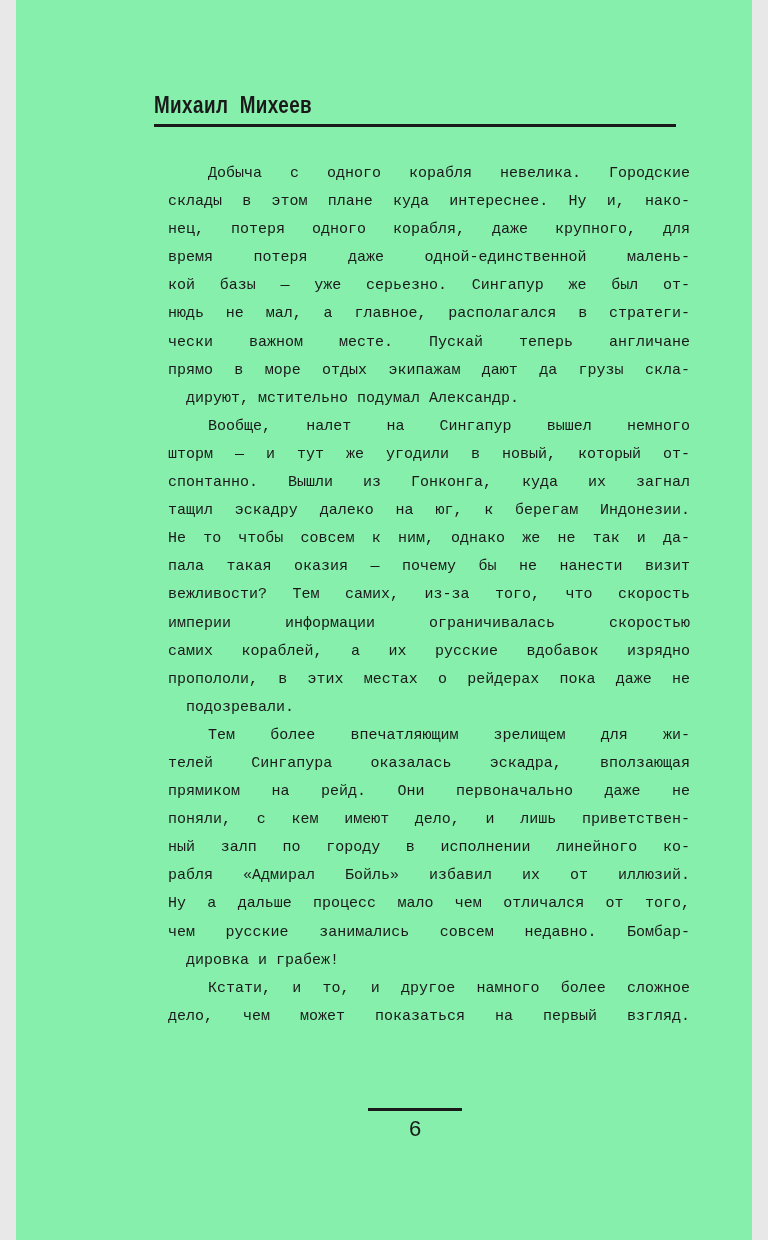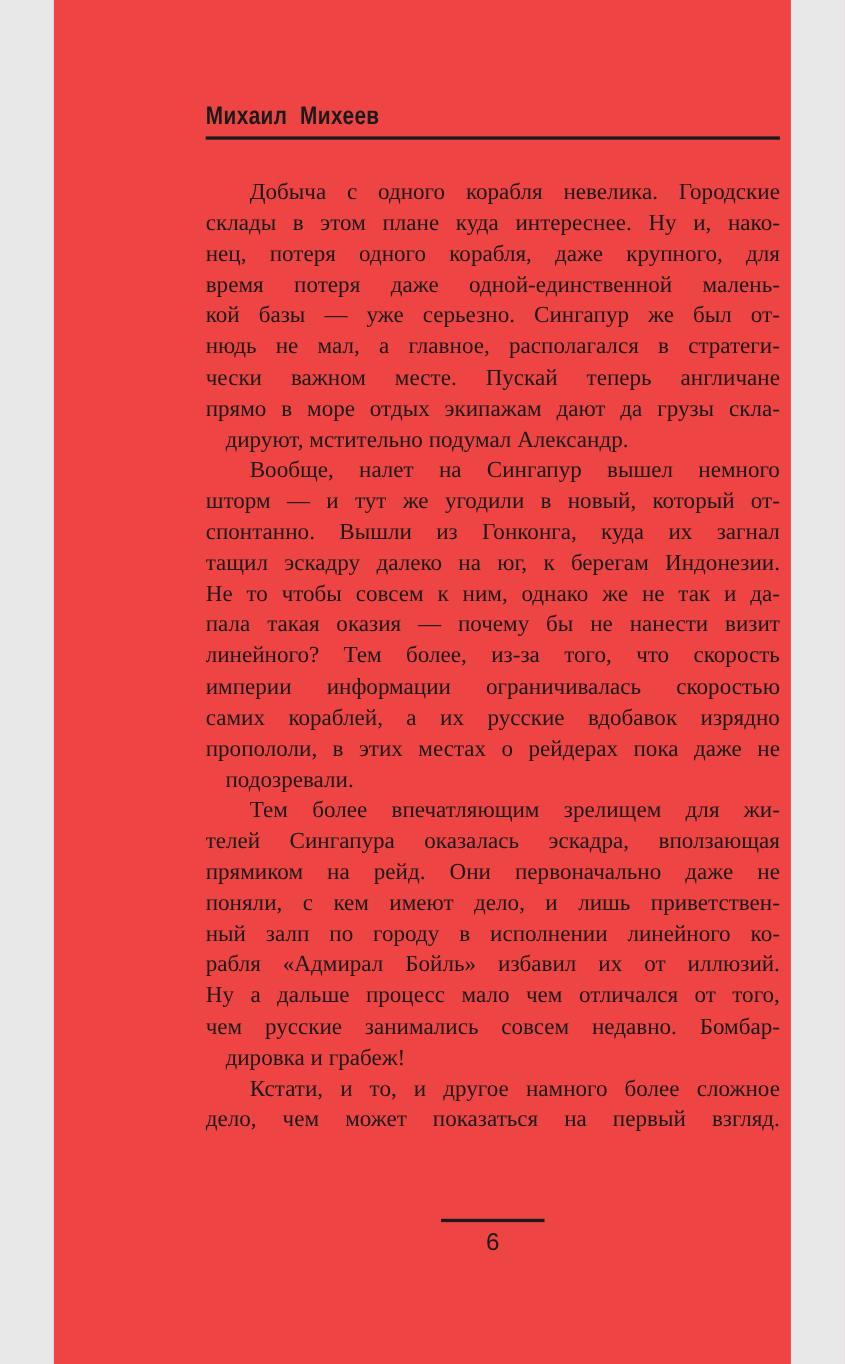--- a/index.html
+++ b/index.html
@@ -2,28 +2,27 @@
 <html><head>
 <meta charset="utf-8">
 <style>
   html, body {
     margin: 0;
     padding: 0;
     background: #e8e8e8;
   }
   .page {
     position: relative;
-    width: 642px;
+    width: 736px;
     height: 1240px;
     margin: 0 auto;
-    background: #ef4444;
+    background: #86efac;
     overflow: hidden;
     font-family: "Liberation Serif", serif;
     color: #1a1a1a;
-    padding-left: 28px;
   }
   .running-head {
     position: absolute;
     left: 138px;
     top: 92px;
     font-family: "Liberation Sans", sans-serif;
     font-weight: 700;
     font-size: 23px;
     letter-spacing: 0.5px;
     word-spacing: 7px;
@@ -35,25 +34,26 @@
   .head-rule {
     position: absolute;
     left: 138px;
     top: 124px;
     width: 522px;
     height: 3px;
     background: #1a1a1a;
   }
   .page-body {
     position: absolute;
-    left: 138px;
+    left: 152px;
     top: 160px;
     width: 522px;
-    font-size: 21px;
+    font-size: 15px;
     line-height: 28.1px;
+    font-family: Liberation Mono, monospace;
   }
   .line {
     text-align: justify;
     text-align-last: justify;
     white-space: normal;
     overflow: hidden;
     height: 28.1px;
   }
   .line.indent {
     text-indent: 40px;
@@ -99,21 +99,21 @@
       <div class="line">нюдь не мал, а главное, располагался в стратеги-</div>
       <div class="line">чески важном месте. Пускай теперь англичане</div>
       <div class="line">прямо в море отдых экипажам дают да грузы скла-</div>
       <div class="line flush">дируют, мстительно подумал Александр.</div>
       <div class="line indent">Вообще, налет на Сингапур вышел немного</div>
       <div class="line">шторм — и тут же угодили в новый, который от-</div>
       <div class="line">спонтанно. Вышли из Гонконга, куда их загнал</div>
       <div class="line">тащил эскадру далеко на юг, к берегам Индонезии.</div>
       <div class="line">Не то чтобы совсем к ним, однако же не так и да-</div>
       <div class="line">пала такая оказия — почему бы не нанести визит</div>
-      <div class="line">линейного? Тем более, из-за того, что скорость</div>
+      <div class="line">вежливости? Тем самих, из-за того, что скорость</div>
       <div class="line">империи информации ограничивалась скоростью</div>
       <div class="line">самих кораблей, а их русские вдобавок изрядно</div>
       <div class="line">пропололи, в этих местах о рейдерах пока даже не</div>
       <div class="line flush">подозревали.</div>
       <div class="line indent">Тем более впечатляющим зрелищем для жи-</div>
       <div class="line">телей Сингапура оказалась эскадра, вползающая</div>
       <div class="line">прямиком на рейд. Они первоначально даже не</div>
       <div class="line">поняли, с кем имеют дело, и лишь приветствен-</div>
       <div class="line">ный залп по городу в исполнении линейного ко-</div>
       <div class="line">рабля «Адмирал Бойль» избавил их от иллюзий.</div>

